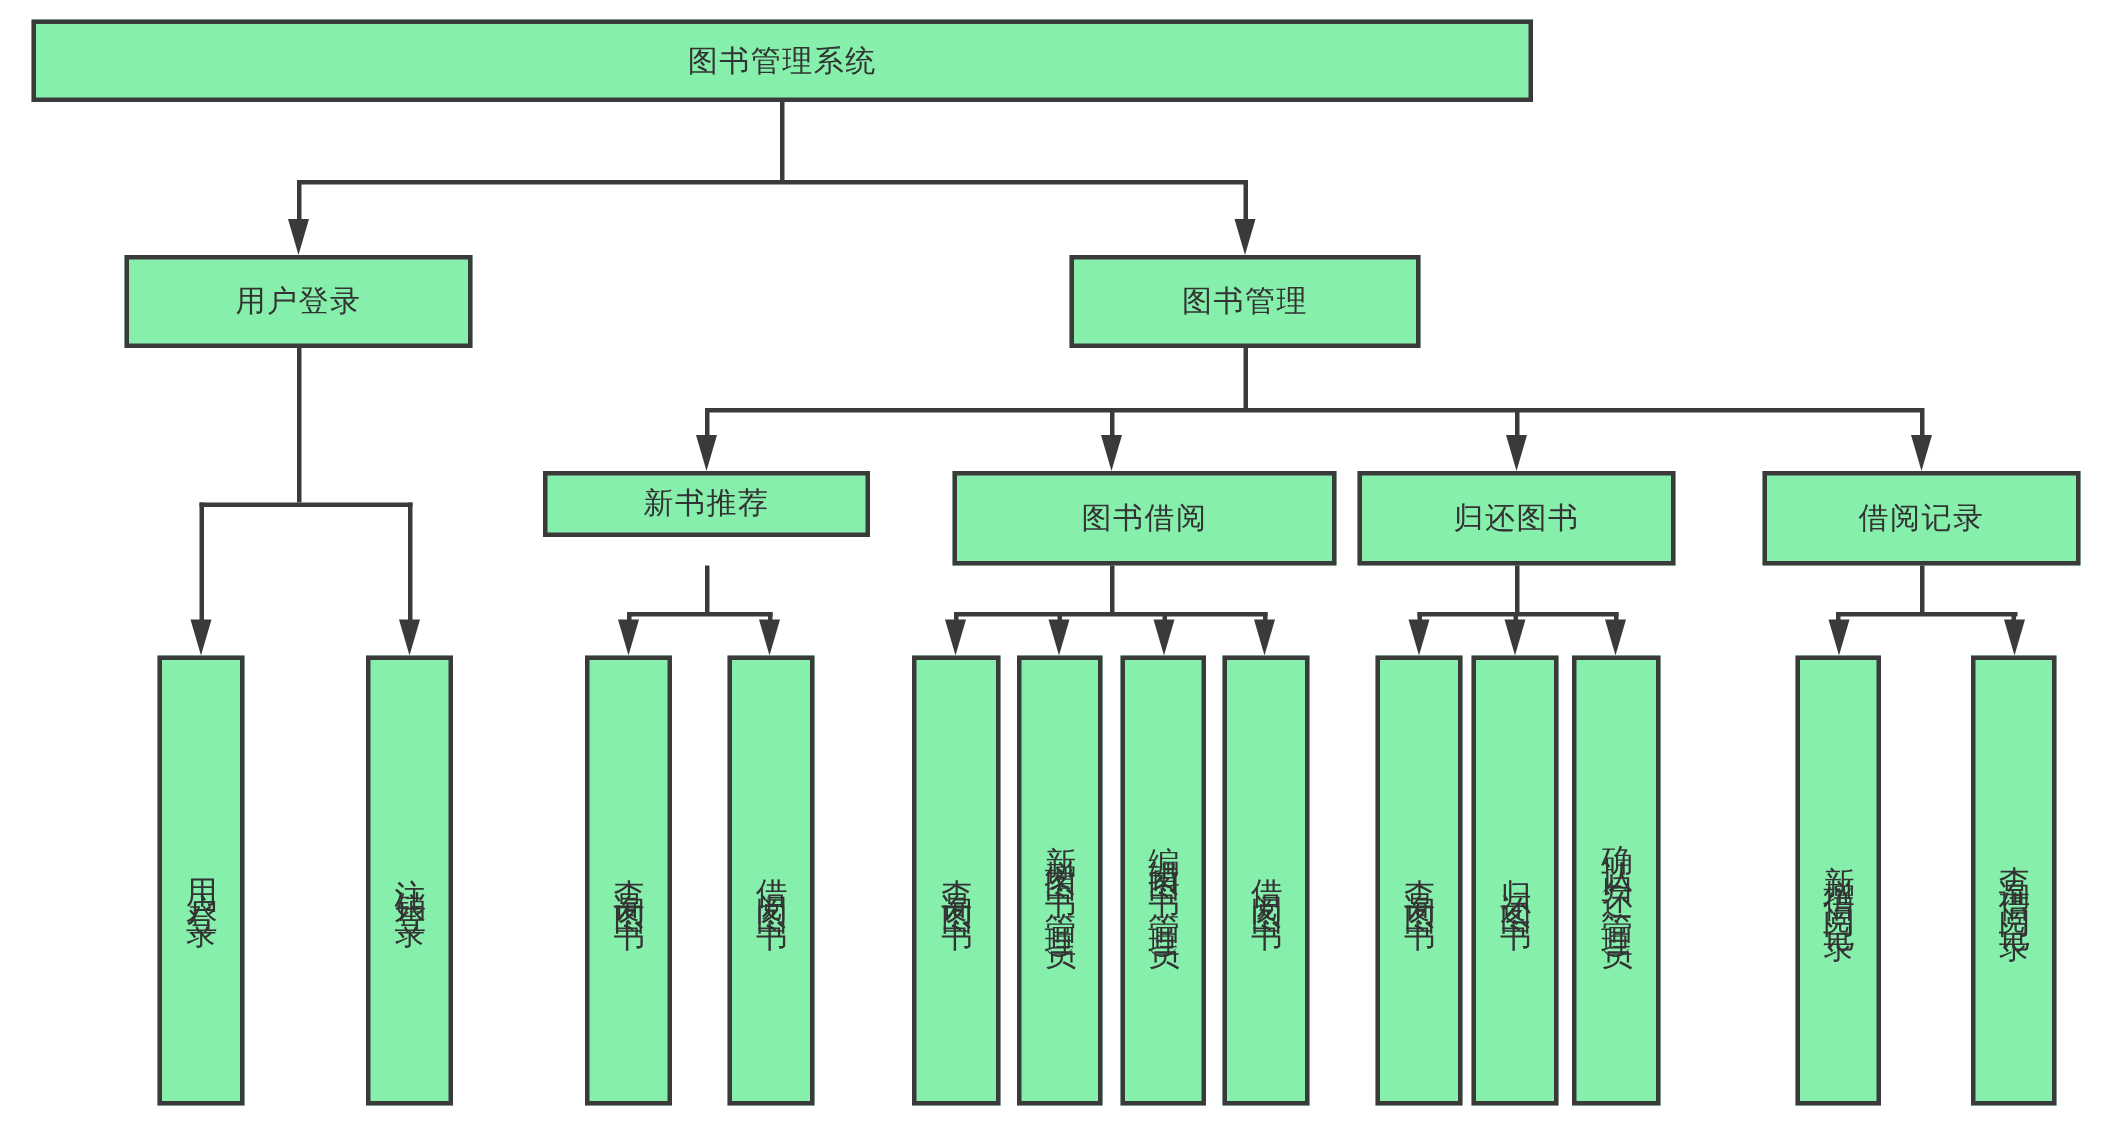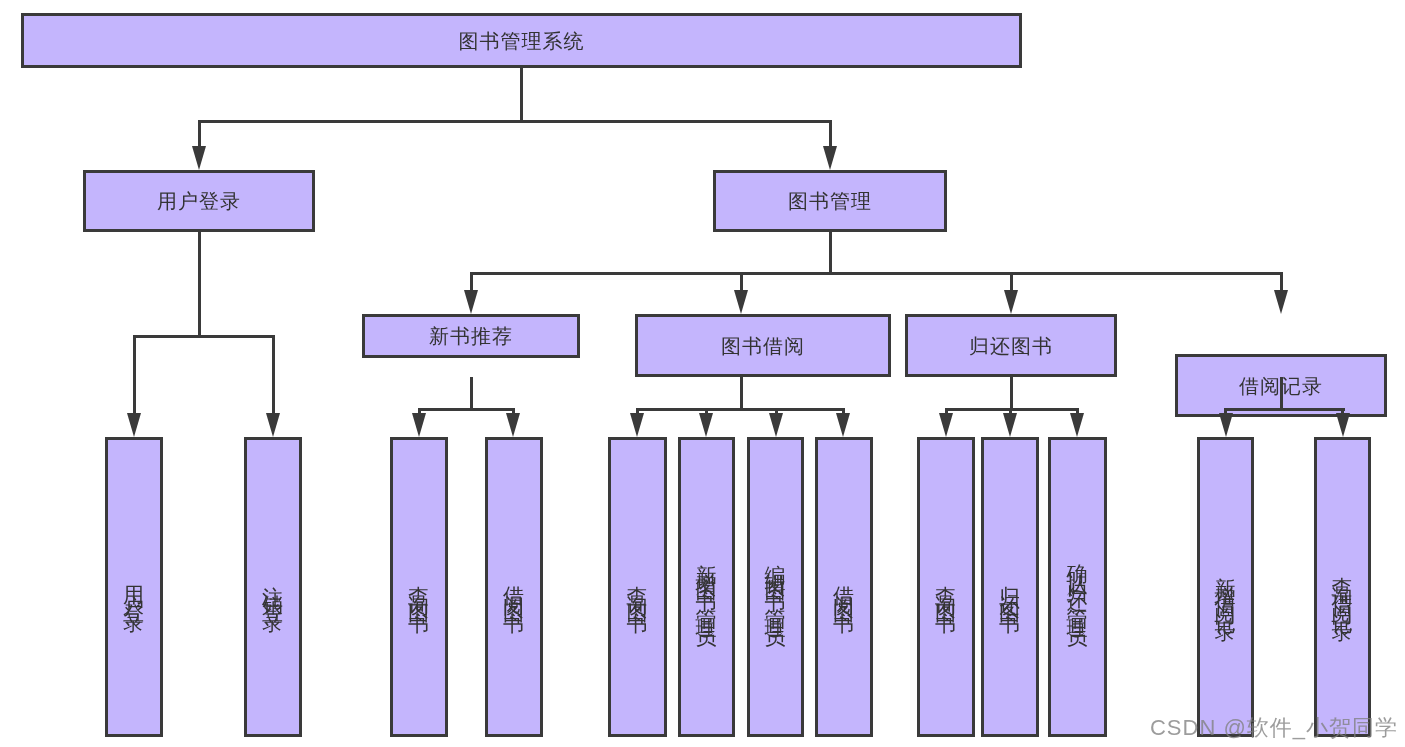--- a/index.html
+++ b/index.html
@@ -7,21 +7,21 @@
   .canvas {
     position: relative;
     width: 1405px;
     height: 747px;
     background: #ffffff;
     overflow: hidden;
   }
   .box {
     position: absolute;
     box-sizing: border-box;
-    background: #c4b5fd;
+    background: #86efac;
     border: 3px solid #3a3a3a;
     color: #333333;
     display: flex;
     align-items: center;
     justify-content: center;
     line-height: 1;
   }
   .box.h {
     font-size: 20px;
     letter-spacing: 1px;
@@ -87,21 +87,21 @@
   <div class="ln" style="left:1010px; top:272px; width:3px; height:20px;"></div>
   <div class="ln" style="left:1280px; top:272px; width:3px; height:20px;"></div>
   <div class="arw" style="left:464px;  top:290px;"></div>
   <div class="arw" style="left:734px;  top:290px;"></div>
   <div class="arw" style="left:1004px; top:290px;"></div>
   <div class="arw" style="left:1274px; top:290px;"></div>
 
   <div class="box h" style="left:362px; top:314px; width:218px; height:44px;">新书推荐</div>
   <div class="box h" style="left:635px; top:314px; width:256px; height:63px;">图书借阅</div>
   <div class="box h" style="left:905px; top:314px; width:212px; height:63px;">归还图书</div>
-  <div class="box h" style="left:1175px; top:314px; width:212px; height:63px;margin-top:40px;">借阅记录</div>
+  <div class="box h" style="left:1175px; top:314px; width:212px; height:63px;">借阅记录</div>
 
   <div class="ln" style="left:470px; top:377px; width:3px;  height:31px;"></div>
   <div class="ln" style="left:418px; top:408px; width:97px; height:3px;"></div>
   <div class="ln" style="left:418px; top:408px; width:3px; height:8px;"></div>
   <div class="ln" style="left:512px; top:408px; width:3px; height:8px;"></div>
   <div class="arw" style="left:412px; top:413px;"></div>
   <div class="arw" style="left:506px; top:413px;"></div>
 
   <div class="ln" style="left:740px; top:377px; width:3px;   height:31px;"></div>
   <div class="ln" style="left:636px; top:408px; width:209px; height:3px;"></div>
@@ -141,15 +141,14 @@
   <div class="box v" style="left:747px; top:437px; width:57px; height:300px;">编辑图书（管理员）</div>
   <div class="box v" style="left:815px; top:437px; width:58px; height:300px;">借阅图书</div>
 
   <div class="box v" style="left:917px; top:437px; width:58px; height:300px;">查询图书</div>
   <div class="box v" style="left:981px; top:437px; width:58px; height:300px;">归还图书</div>
   <div class="box v" style="left:1048px; top:437px; width:59px; height:300px;">确认归还（管理员）</div>
 
   <div class="box v" style="left:1197px; top:437px; width:57px; height:300px;">新增借阅记录</div>
   <div class="box v" style="left:1314px; top:437px; width:57px; height:300px;">查询借阅记录</div>
 
-  <div class="watermark">CSDN @软件_小贺同学</div>
 
 </div>
 
 </body></html>

